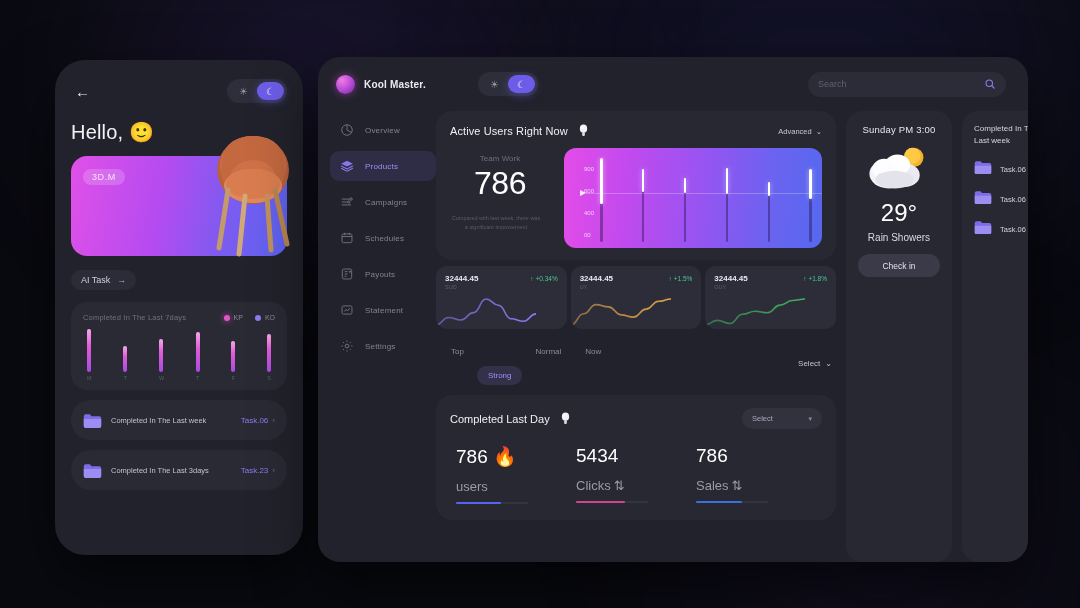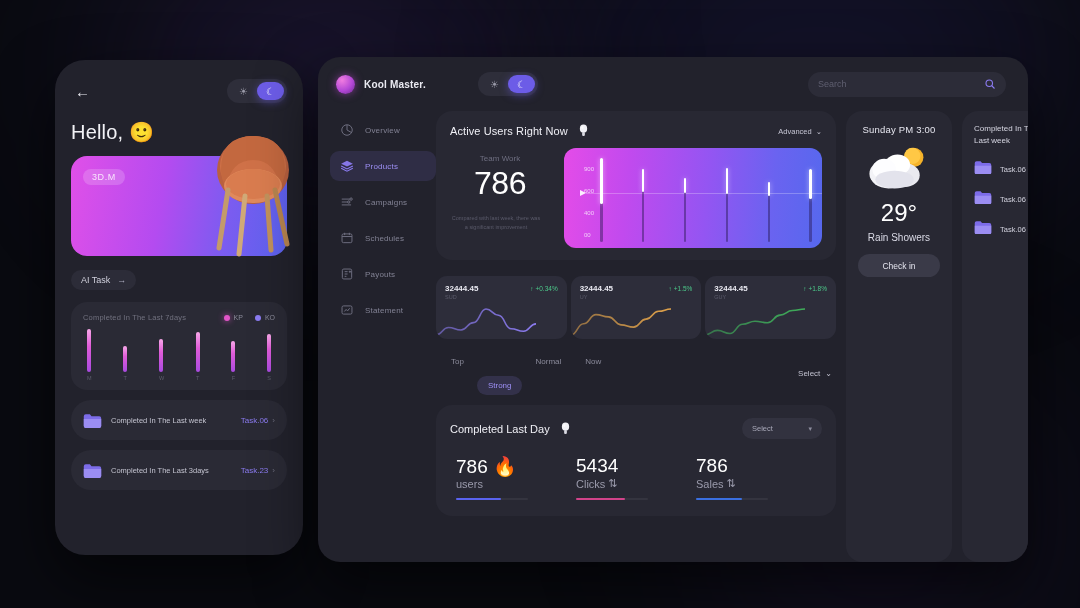--- a/index.html
+++ b/index.html
@@ -159,21 +159,21 @@
   .yax { position: absolute; left: 7px; top: 0; height: 100%; width: 26px; }
   .yax span { position: absolute; font-size: 6px; color: rgba(255,255,255,.72); }
   .bars { position: absolute; left: 36px; right: 10px; top: 0; bottom: 0; display: flex; justify-content: space-between; align-items: flex-end; }
   .bcol { width: 2.5px; position: relative; height: 100%; }
   .btail { position: absolute; bottom: 4px; width: 100%; background: rgba(40,25,80,.45); border-radius: 2px; }
   .bhead { position: absolute; width: 100%; background: #fff; border-radius: 2px; box-shadow: 0 0 5px rgba(255,255,255,.55); }
   .midline { position: absolute; left: 22px; right: 0; height: 1px; background: rgba(255,255,255,.25); }
   .mid-tri { position: absolute; left: -6px; width: 0; height: 0;
     border-top: 3.5px solid transparent; border-bottom: 3.5px solid transparent; border-left: 6px solid rgba(255,255,255,.9); }
 
-  .stats-row { display: flex; gap: 4px; margin-top: 16px; }
+  .stats-row { display: flex; gap: 4px; margin-top: 6px; }
   .stat { flex: 1; background: #2d2d3a; border-radius: 11px; padding: 8px 9px 6px 9px; height: 63px; position: relative; overflow: hidden; }
   .stat-top { display: flex; align-items: center; }
   .stat-val { font-size: 8px; color: #eaeaf2; font-weight: 600; }
   .stat-chg { margin-left: auto; font-size: 6.5px; color: #4cc98a; display: flex; align-items: center; gap: 2px; }
   .stat-sub { font-size: 5.5px; color: #5c5c6c; margin-top: 1px; }
   .spark { position: absolute; left: 0; right: 0; bottom: 2px; height: 34px; }
 
   .tabs-row { display: flex; align-items: center; margin-top: 13px; padding: 0 4px; }
   .tab { font-size: 8px; color: #8a8a9a; padding: 5px 11px; border-radius: 11px; cursor: pointer; }
   .tab.active { background: #33314a; color: #9d8ff5; margin-top: 24px; }
@@ -185,21 +185,21 @@
   .select-pill {
     margin-left: auto; background: #32323f; border-radius: 11px; height: 21px;
     width: 80px; display: flex; align-items: center; padding: 0 10px;
     font-size: 7.5px; color: #a8a8b8; cursor: pointer;
   }
   .select-pill .cav { margin-left: auto; color: #8d8d9e; font-size: 7px; }
 
   .kpis { display: flex; margin-top: 16px; padding: 0 6px; }
   .kpi { flex: 1; }
   .kpi-val { font-size: 19px; color: #fff; display: flex; align-items: center; gap: 6px; }
-  .kpi-lbl { font-size: 11px; color: #9a9aab; margin-top: 0; display: flex; align-items: center; gap: 3px; text-align: center; }
+  .kpi-lbl { font-size: 13px; color: #9a9aab; margin-top: 11px; display: flex; align-items: center; gap: 3px; text-align: center; }
   .kpi-bar { margin-top: 8px; height: 2px; width: 72px; background: #34343f; border-radius: 2px; position: relative; }
   .kpi-bar i { position: absolute; left: 0; top: 0; height: 100%; border-radius: 2px; display: block; }
 
   
   .right { width: 166px; flex: 0 0 auto; display: flex; flex-direction: row; gap: 10px; }
   .weather { background: #282833; border-radius: 16px; padding: 13px 12px 14px 12px; text-align: center; }
   .w-date { font-size: 9.5px; color: #e6e6ef; letter-spacing: .2px; }
   .w-icon { margin: 6px auto 2px auto; width: 74px; height: 52px; }
   .w-temp { font-size: 24px; color: #fff; font-weight: 400; }
   .w-cond { font-size: 10px; color: #dadae6; margin-top: 5px; }
@@ -409,20 +409,29 @@
      <span class="lbl">Payouts</span>
    </div>
         <div class="nav-item">
      <span class="ico">
             <svg viewBox="0 0 24 24" fill="none" stroke="currentColor" stroke-width="1.7">
               <rect x="3.5" y="5" width="17" height="14" rx="2.5"></rect>
               <path d="M7.5 14.5l3-3.5 2.5 2.5 3.5-4.5"></path>
             </svg>
           </span>
      <span class="lbl">Statement</span>
+   </div>
+        <div class="nav-item">
+     <span class="ico">
+            <svg viewBox="0 0 24 24" fill="none" stroke="currentColor" stroke-width="1.7">
+              <circle cx="12" cy="12" r="3.2"></circle>
+              <path d="M12 2.5v2.3M12 19.2v2.3M2.5 12h2.3M19.2 12h2.3M5.2 5.2l1.7 1.7M17.1 17.1l1.7 1.7M18.8 5.2l-1.7 1.7M6.9 17.1l-1.7 1.7"></path>
+            </svg>
+          </span>
+     <span class="lbl">Settings</span>
    </div>
       </div>
 
     <div class="center">
 
       <div class="card card-users">
         <div class="cu-head">
           <span class="cu-title">Active Users Right Now</span>
           <svg class="bulb" width="11" height="14" viewBox="0 0 24 30">
             <ellipse cx="12" cy="10" rx="8" ry="9" fill="#f2f2f7"></ellipse>

